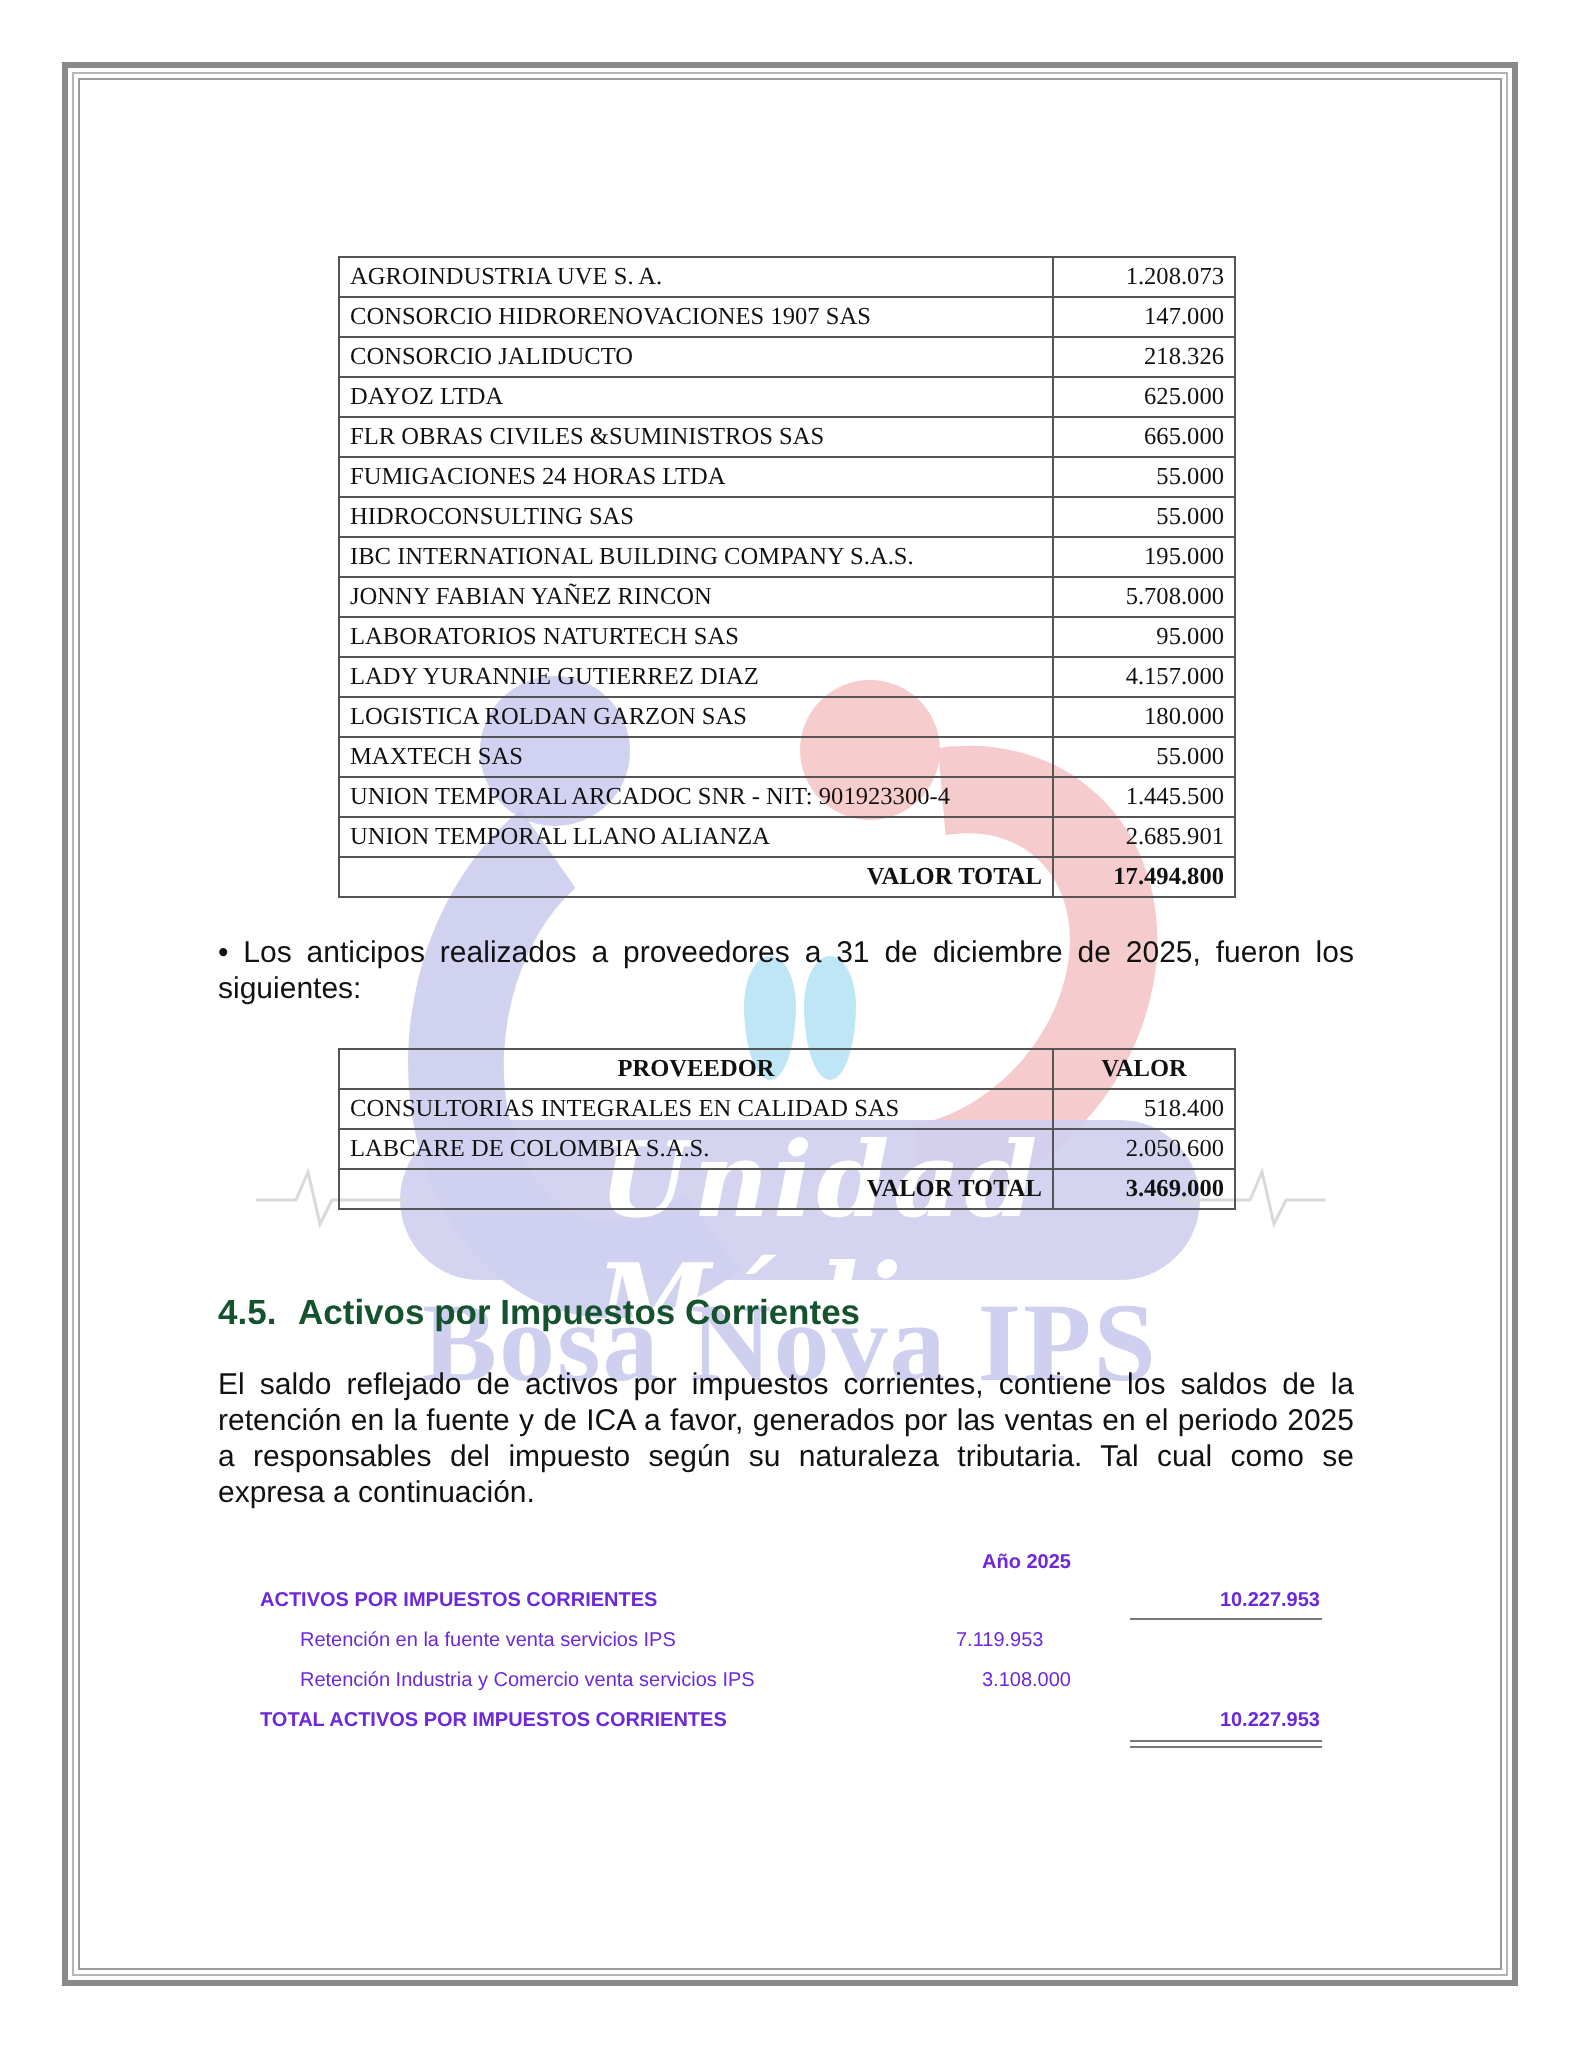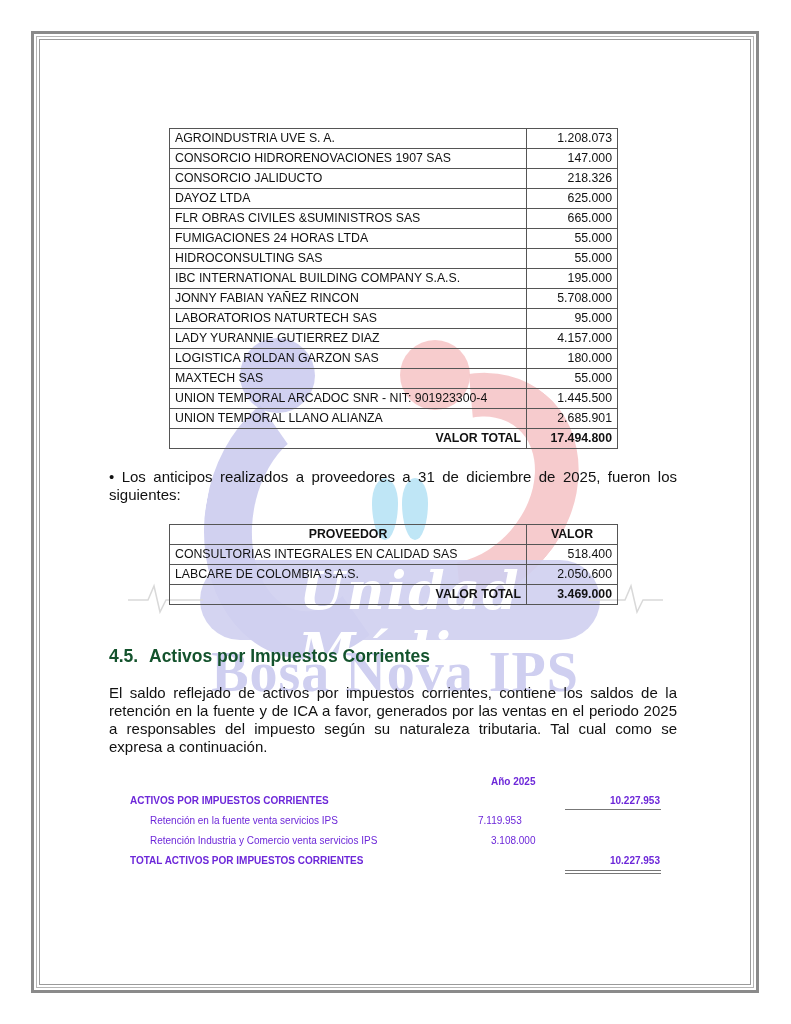--- a/index.html
+++ b/index.html
@@ -16,21 +16,21 @@
   .wm-arc-red { left: 360px; top: 365px; width: 210px; height: 250px; border-radius: 50%; border: 44px solid #f6c6c8; border-left-color: transparent; border-bottom-color: transparent; box-sizing: border-box; transform: rotate(40deg); opacity: .9; }
   .wm-drop1 { left: 372px; top: 478px; width: 26px; height: 62px; border-radius: 50% 50% 50% 50% / 40% 40% 60% 60%; background: #bfe6f6; }
   .wm-drop2 { left: 402px; top: 478px; width: 26px; height: 62px; border-radius: 50% 50% 50% 50% / 40% 40% 60% 60%; background: #bfe6f6; }
   .wm-band { left: 200px; top: 560px; width: 400px; height: 80px; border-radius: 40px; background: #cfcff0; opacity: .9; }
   .wm-ekg { left: 128px; top: 578px; width: 535px; height: 40px; }
   .wm-script { left: 230px; top: 560px; width: 360px; text-align: center; font-family: "DejaVu Serif", serif; font-style: italic; font-weight: bold; font-size: 52px; color: #ffffff; letter-spacing: 2px; }
   .wm-brand { left: 180px; top: 640px; width: 430px; text-align: center; font-family: Liberation Serif, serif; font-weight: bold; font-size: 56px; color: #cfcff0; letter-spacing: 1px; }
 
   .content { position: relative; z-index: 1; }
 
-  table.grid { position: absolute; border-collapse: collapse; font-family: Liberation Sans, sans-serif; font-size: 12.3px; color: #111; }
+  table.grid { position: absolute; border-collapse: collapse; font-family: Liberation Serif, serif; font-size: 12.3px; color: #111; }
   table.grid td, table.grid th { border: 1px solid #555; padding: 0 5px; height: 19px; line-height: 19px; white-space: nowrap; }
   table.grid td.name { width: 346px; text-align: left; }
   table.grid td.val { width: 80px; text-align: right; }
   table.grid .bold { font-weight: bold; }
   table.grid th { font-weight: bold; text-align: center; }
   .t1 { left: 169px; top: 128px; }
   .t2 { left: 169px; top: 524px; }
   .t2 td.name, .t2 th.name { width: 346px; margin-top: 40px; }
 
   .para { position: absolute; font-family: "Liberation Sans", sans-serif; font-size: 15px; line-height: 18px; color: #111; text-align: justify; text-align-last: left; }

